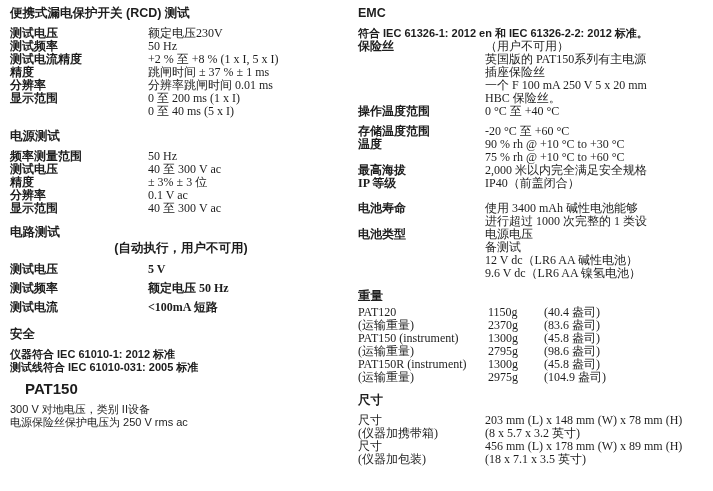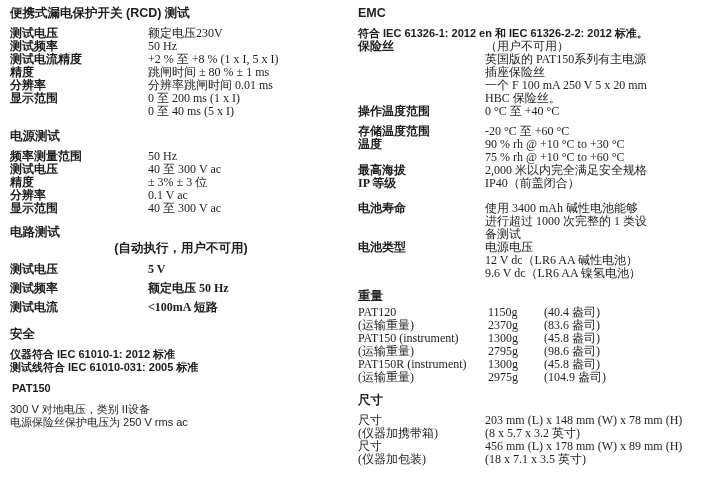--- a/index.html
+++ b/index.html
@@ -31,21 +31,21 @@
   .sec-safety{margin-top:13px;}
   .sec-mech{margin-top:12px;}
   .sec-weight{margin-top:9px;}
   .sec-dim{margin-top:9px;}
 
   
   .sec-circuit .row{margin-bottom:6px;}
   .sec-circuit .val{font-weight:700;}
 
   
-  .model-line{font-size:11px;font-weight:700;line-height:13px;margin:8px 0 8px 2px;}
+  .model-line{font-size:15px;font-weight:700;line-height:13px;margin:8px 0 8px 15px;}
 
   
   .gap-top{margin-top:7px;}
 
   
   .sec-weight .heading{margin-bottom:2px;}
   .sec-weight .lbl{font-weight:400;flex:0 0 130px;}
   .grams{flex:0 0 56px;}
   .oz{flex:1;}
 
@@ -68,21 +68,21 @@
       <div class="row">
         <span class="lbl">测试频率</span>
         <span class="val">50 Hz</span>
       </div>
       <div class="row">
         <span class="lbl">测试电流精度</span>
         <span class="val">+2 % 至 +8 % (1 x I, 5 x I)</span>
       </div>
       <div class="row">
         <span class="lbl">精度</span>
-        <span class="val">跳闸时间 ± 80 % ± 1 ms</span>
+        <span class="val">跳闸时间 ± 37 % ± 1 ms</span>
       </div>
       <div class="row">
         <span class="lbl">分辨率</span>
         <span class="val">分辨率跳闸时间 0.01 ms</span>
       </div>
       <div class="row">
         <span class="lbl">显示范围</span>
         <span class="val">0 至 200 ms (1 x I)</span>
       </div>
       <div class="row">
@@ -197,26 +197,26 @@
     <section class="sec sec-mech">
       <div class="row">
         <span class="lbl">电池寿命</span>
         <span class="val">使用 3400 mAh 碱性电池能够</span>
       </div>
       <div class="row">
         <span class="lbl"></span>
         <span class="val">进行超过 1000 次完整的 1 类设</span>
       </div>
       <div class="row">
-        <span class="lbl"></span>
-        <span class="val">备测试</span>
-      </div>
-      <div class="row">
         <span class="lbl">电池类型</span>
         <span class="val">电源电压</span>
+      </div>
+      <div class="row">
+        <span class="lbl"></span>
+        <span class="val">备测试</span>
       </div>
       <div class="row">
         <span class="lbl"></span>
         <span class="val">12 V dc（LR6 AA 碱性电池）</span>
       </div>
       <div class="row">
         <span class="lbl"></span>
         <span class="val">9.6 V dc（LR6 AA 镍氢电池）</span>
       </div>
     </section>

